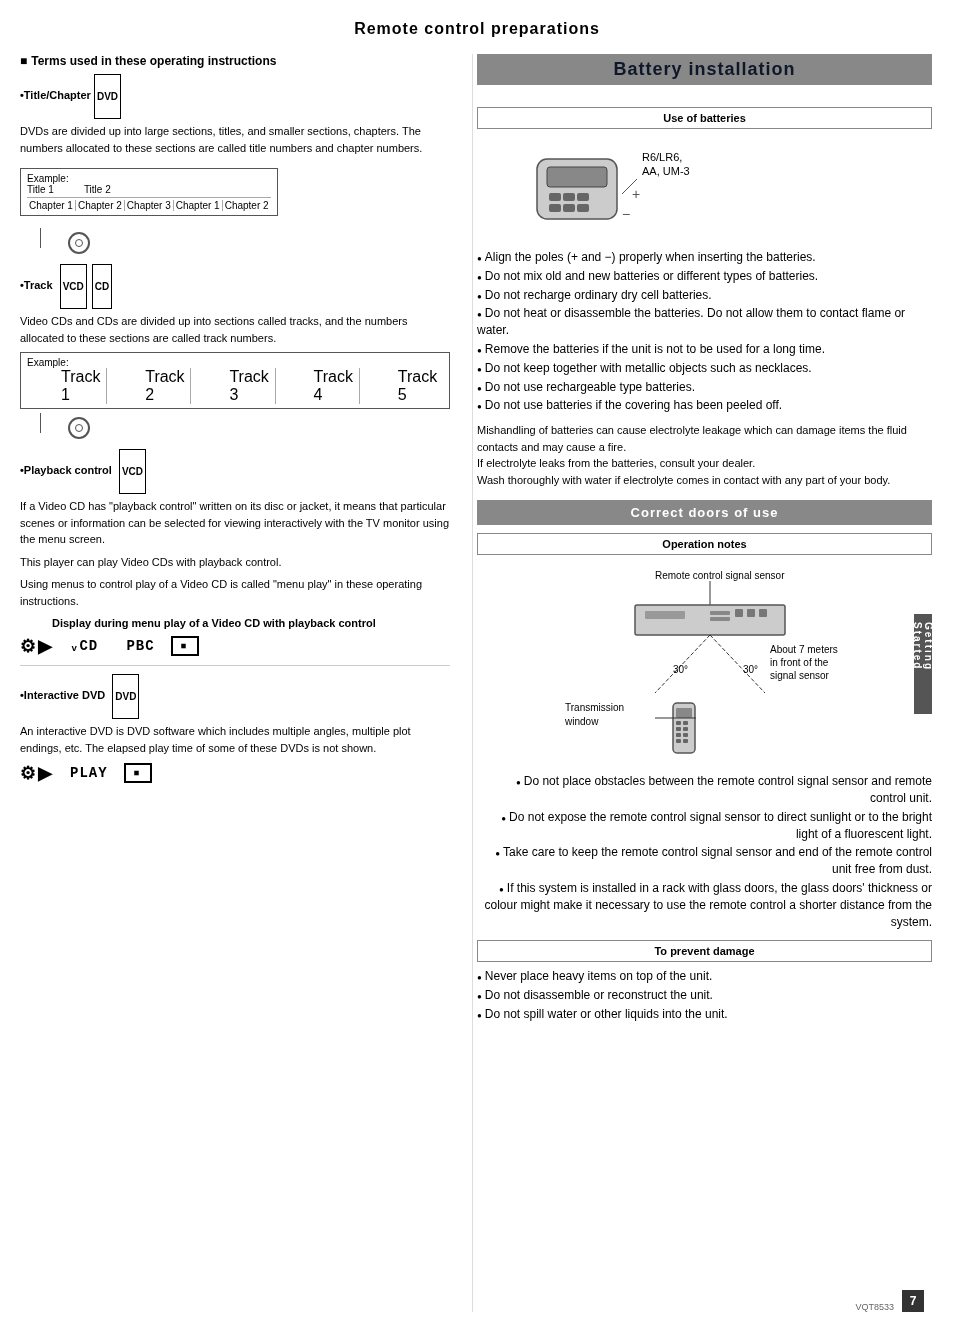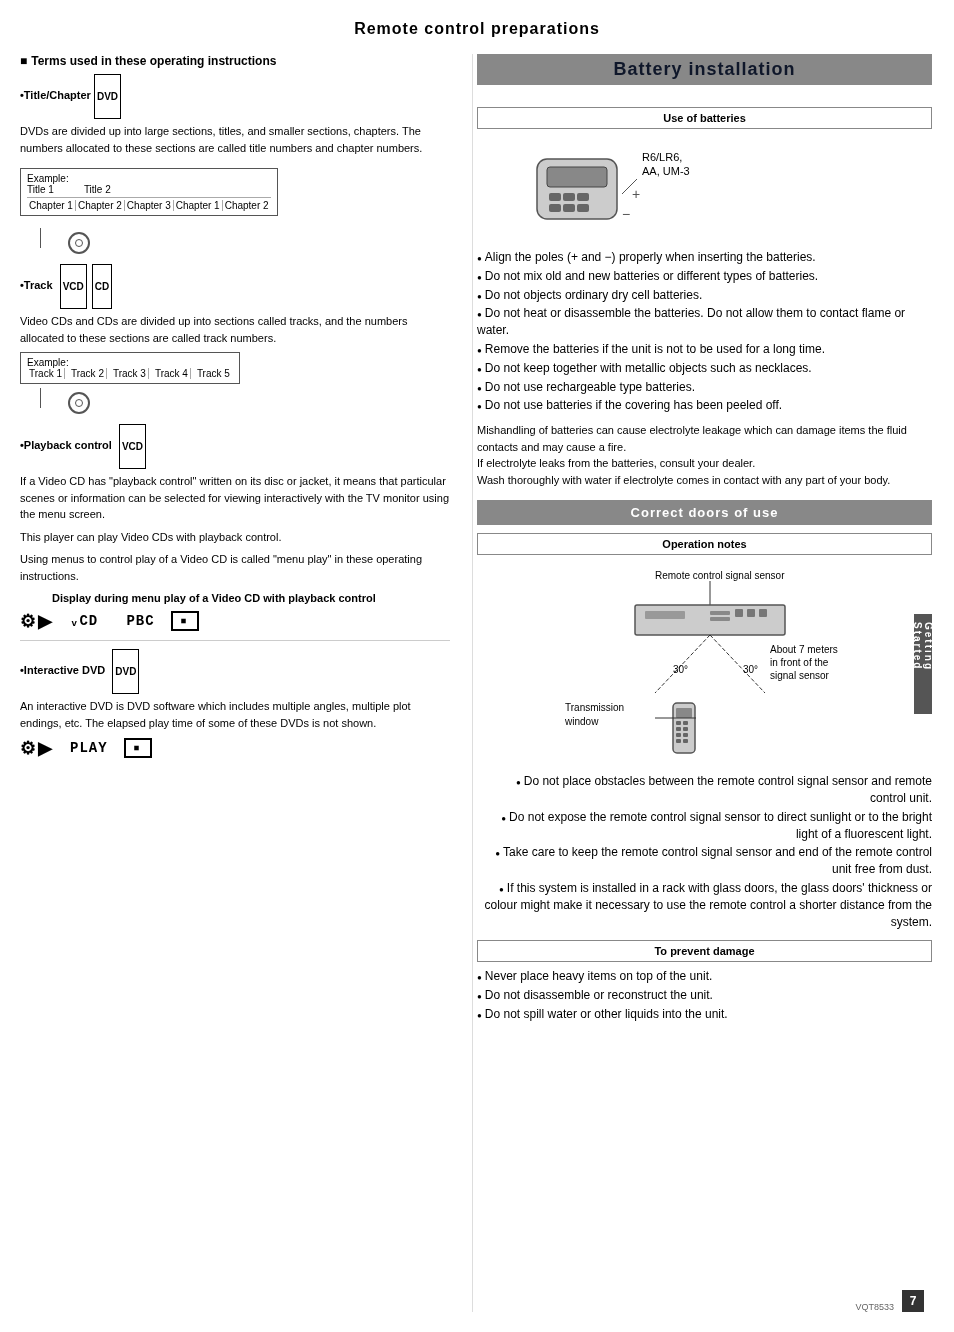--- a/index.html
+++ b/index.html
@@ -345,21 +345,22 @@
     }
 
     .track-row {
       display: flex;
       gap: 4px;
     }
 
     .track-item {
       padding: 0 2px;
       border-right: 1px solid #aaa;
-      font-size: 10px;
+      font-size: 16px;
+      margin-left: 32px;
     }
     .track-item:last-child { border-right: none; }
 
     .operation-notes-bullets {
       font-size: 11px;
       line-height: 1.6;
       text-align: right;
     }
     .operation-notes-bullets .bullet-item::before {
       content: '●';
@@ -500,21 +501,21 @@
           <text x="155" y="60" font-size="14" font-family="Arial" fill="#555">+</text>
           <text x="145" y="80" font-size="14" font-family="Arial" fill="#555">−</text>
 
           <line x1="160" y1="40" x2="145" y2="55" stroke="#555" stroke-width="1"></line>
         </svg>
       </div>
 
       <div class="battery-bullets">
         <div class="bullet-item">Align the poles (+ and −) properly when inserting the batteries.</div>
         <div class="bullet-item">Do not mix old and new batteries or different types of batteries.</div>
-        <div class="bullet-item">Do not objects ordinary dry cell batteries.</div>
+        <div class="bullet-item">Do not recharge ordinary dry cell batteries.</div>
         <div class="bullet-item">Do not heat or disassemble the batteries. Do not allow them to contact flame or water.</div>
         <div class="bullet-item">Remove the batteries if the unit is not to be used for a long time.</div>
         <div class="bullet-item">Do not keep together with metallic objects such as necklaces.</div>
         <div class="bullet-item">Do not use rechargeable type batteries.</div>
         <div class="bullet-item">Do not use batteries if the covering has been peeled off.</div>
       </div>
 
       <div class="mishandling-text">
         <p>Mishandling of batteries can cause electrolyte leakage which can damage items the fluid contacts and may cause a fire.</p>
         <p>If electrolyte leaks from the batteries, consult your dealer.</p>

